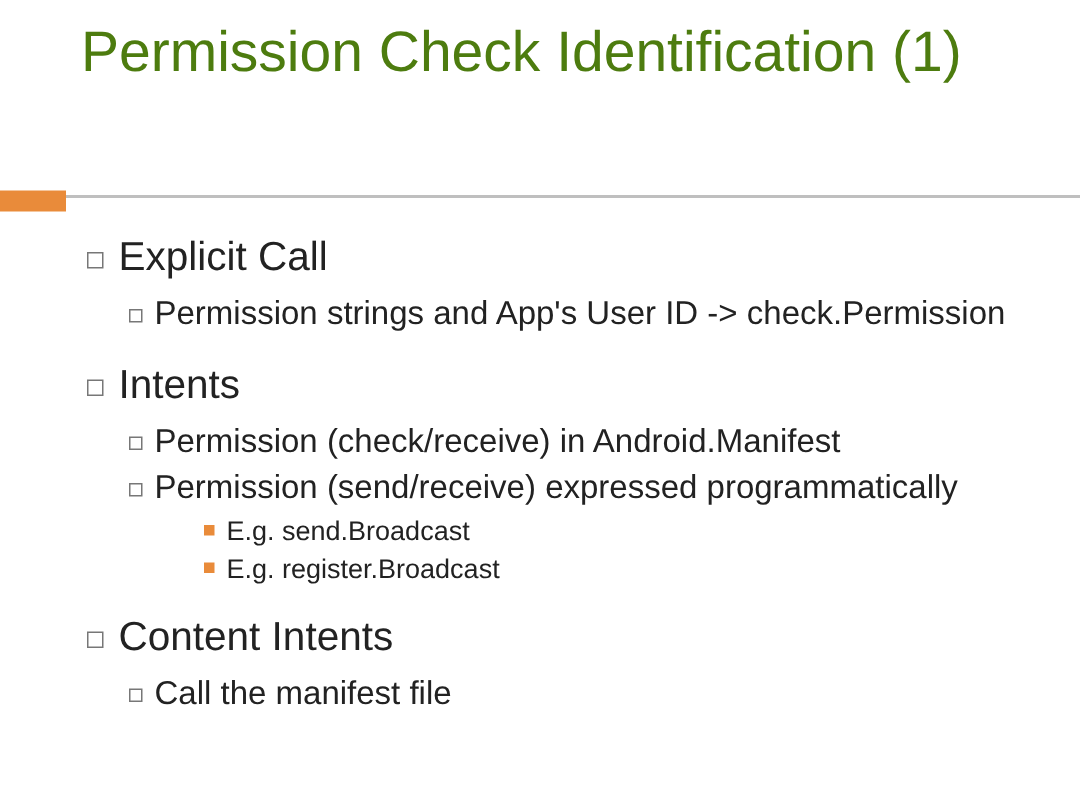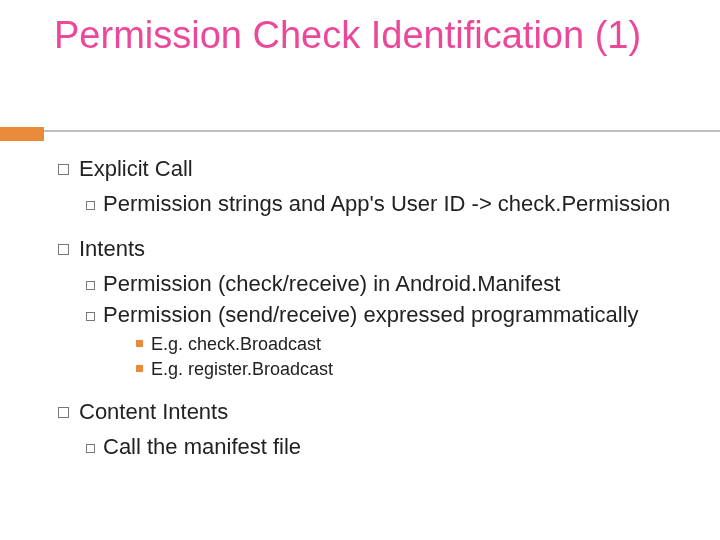--- a/index.html
+++ b/index.html
@@ -14,21 +14,21 @@
   }
   .slide {
     position: relative;
     width: 720px;
     height: 540px;
     box-sizing: border-box;
   }
   .title {
     font-size: 38px;
     font-weight: 400;
-    color: #ec4899;
+    color: #4d7c0f;
     margin: 14px 0 6px 54px;
     line-height: 1.15;
     max-width: 620px;
   }
   .accent-line {
     position: absolute;
     left: 0;
     top: 116px;
     width: 720px;
     height: 0;
@@ -42,21 +42,21 @@
     height: 14px;
     background: #e98b3a;
   }
   .content {
     position: absolute;
     left: 58px;
     top: 142px;
     width: 620px;
   }
   .l1 {
-    font-size: 22px;
+    font-size: 27px;
     margin: 0 0 8px 0;
   }
   .l1 + .l2group { margin-bottom: 18px; }
   .l2 {
     font-size: 22px;
     margin: 2px 0 4px 28px;
     line-height: 1.25;
   }
   .l3 {
     font-size: 18px;
@@ -115,21 +115,21 @@
       <span class="bullet-square-open"></span><span>Intents</span>
     </div>
     <div class="l2group">
       <div class="l2">
         <span class="bullet-square-small-open"></span><span>Permission (check/receive) in Android.Manifest</span>
       </div>
       <div class="l2">
         <span class="bullet-square-small-open"></span><span>Permission (send/receive) expressed programmatically</span>
       </div>
       <div class="l3">
-        <span class="bullet-square-filled"></span><span>E.g. check.Broadcast</span>
+        <span class="bullet-square-filled"></span><span>E.g. send.Broadcast</span>
       </div>
       <div class="l3">
         <span class="bullet-square-filled"></span><span>E.g. register.Broadcast</span>
       </div>
     </div>
 
     <div class="l1 sp">
       <span class="bullet-square-open"></span><span>Content Intents</span>
     </div>
     <div class="l2group">

